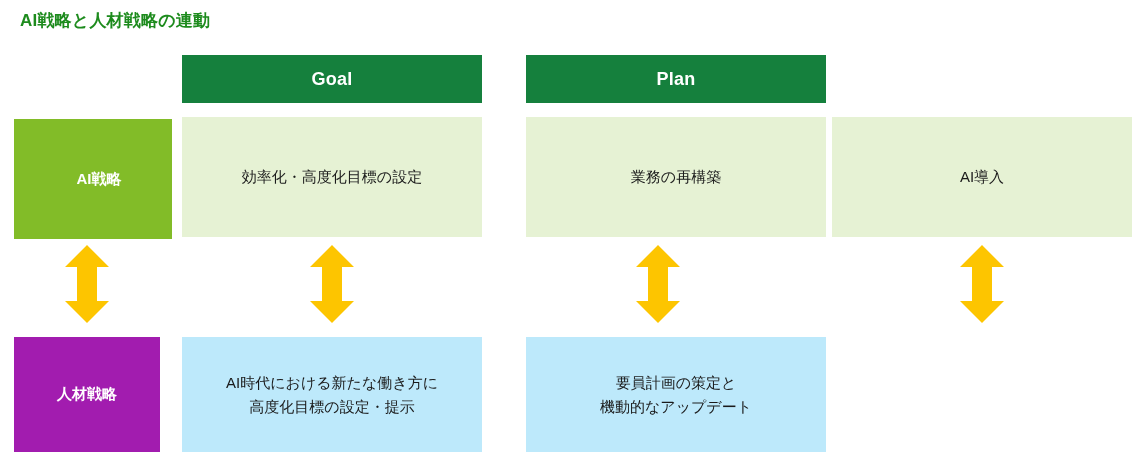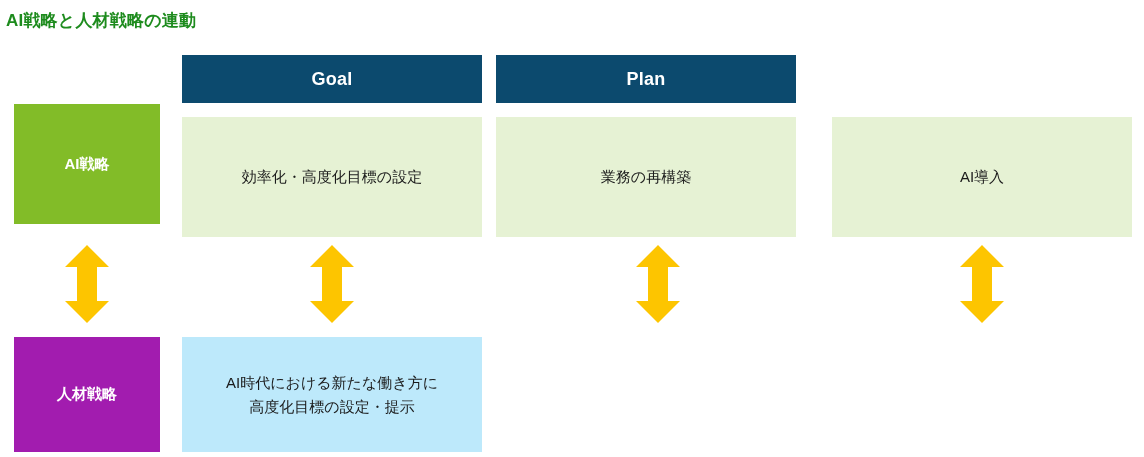--- a/index.html
+++ b/index.html
@@ -12,37 +12,37 @@
     height: 457px;
     font-family: "Liberation Sans", "DejaVu Sans", sans-serif;
     color: #1a1a1a;
     overflow: hidden;
     position: relative;
   }
 
   
   #slide-title {
     position: absolute;
-    left: 6px;
+    left: 20px;
     top: 9px;
     font-size: 17px;
     font-weight: bold;
     color: #1d8b1d;
     letter-spacing: 0.2px;
     white-space: nowrap;
   }
 
   
   .matrix { position: absolute; left: 0; top: 0; width: 1144px; height: 457px; }
 
   .col-header {
     position: absolute;
     top: 55px;
     height: 48px;
-    background: #0c4a6e;
+    background: #15803d;
     color: #ffffff;
     font-size: 18px;
     font-weight: bold;
     display: flex;
     align-items: center;
     justify-content: center;
     letter-spacing: 0.3px;
   }
 
   .row-label {
@@ -50,42 +50,42 @@
     left: 14px;
     width: 146px;
     color: #ffffff;
     font-size: 15px;
     font-weight: bold;
     display: flex;
     align-items: center;
     justify-content: center;
     text-align: center;
   }
-  .row-label.green { background: #82bc28; top: 104px; height: 120px; }
+  .row-label.green { background: #82bc28; top: 119px; height: 120px; padding-left: 12px; }
   .row-label.blue  { background: #a21caf; top: 337px; height: 115px; }
 
   .cell {
     position: absolute;
     display: flex;
     align-items: center;
     justify-content: center;
     text-align: center;
     font-size: 15px;
     line-height: 1.55;
     color: #1a1a1a;
     padding: 0 26px;
     box-sizing: border-box;
     white-space: pre-line;
   }
   .cell.green { background: #e6f2d4; top: 117px; height: 120px; }
   .cell.blue  { background: #bde9fb; top: 337px; height: 115px; }
 
   
   .c0 { left: 182px; width: 300px; }
-  .c1 { left: 496px; width: 300px; }
+  .c1 { left: 526px; width: 300px; }
   .c2 { left: 832px; width: 300px; }
 
   
   .arrow {
     position: absolute;
     top: 245px;
     width: 44px;
     height: 78px;
   }
   .arrow svg { display: block; width: 44px; height: 78px; }
@@ -105,20 +105,22 @@
   <div class="col-header c1">Plan</div>
 
   <div class="row-label green">AI戦略</div>
   <div class="cell green c0">効率化・高度化目標の設定</div>
   <div class="cell green c1">業務の再構築</div>
   <div class="cell green c2">AI導入</div>
 
   <div class="row-label blue">人材戦略</div>
   <div class="cell blue c0">AI時代における新たな働き方に
 高度化目標の設定・提示</div>
+  <div class="cell blue c1">要員計画の策定と
+機動的なアップデート</div>
 
   <div class="arrow a-row">
     <svg viewBox="0 0 44 78" xmlns="http://www.w3.org/2000/svg" aria-hidden="true">
       <polygon points="22,0 44,22 32,22 32,56 44,56 22,78 0,56 12,56 12,22 0,22" fill="#fdc500"></polygon>
     </svg>
   </div>
   <div class="arrow a-col0">
     <svg viewBox="0 0 44 78" xmlns="http://www.w3.org/2000/svg" aria-hidden="true">
       <polygon points="22,0 44,22 32,22 32,56 44,56 22,78 0,56 12,56 12,22 0,22" fill="#fdc500"></polygon>
     </svg>

